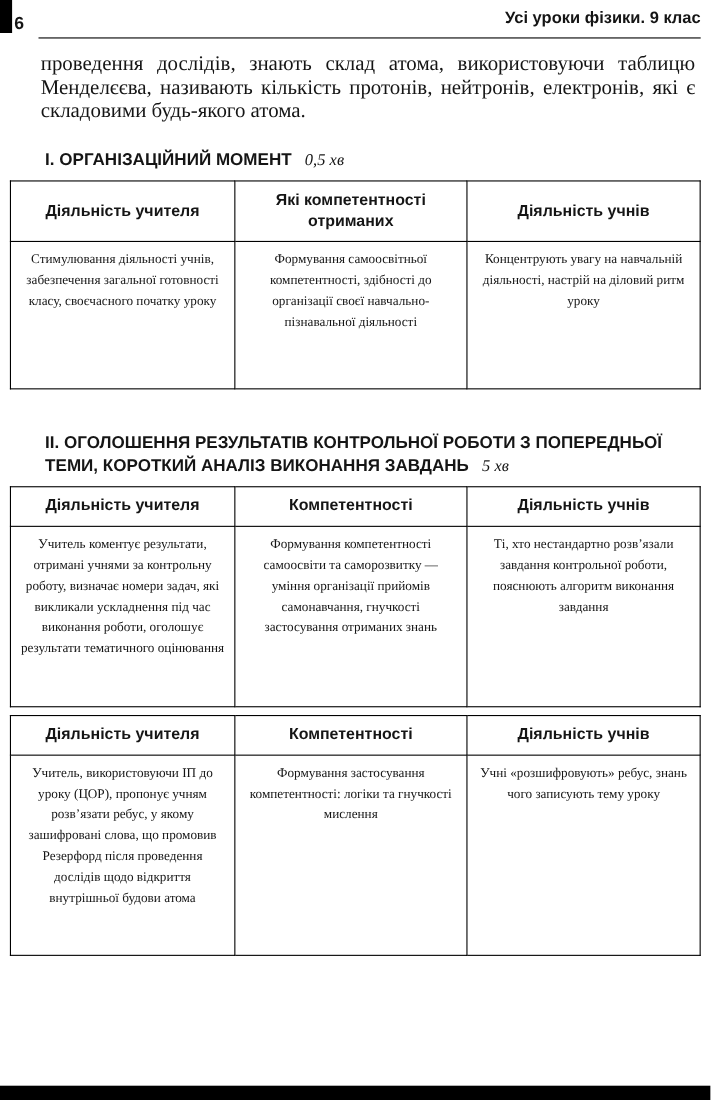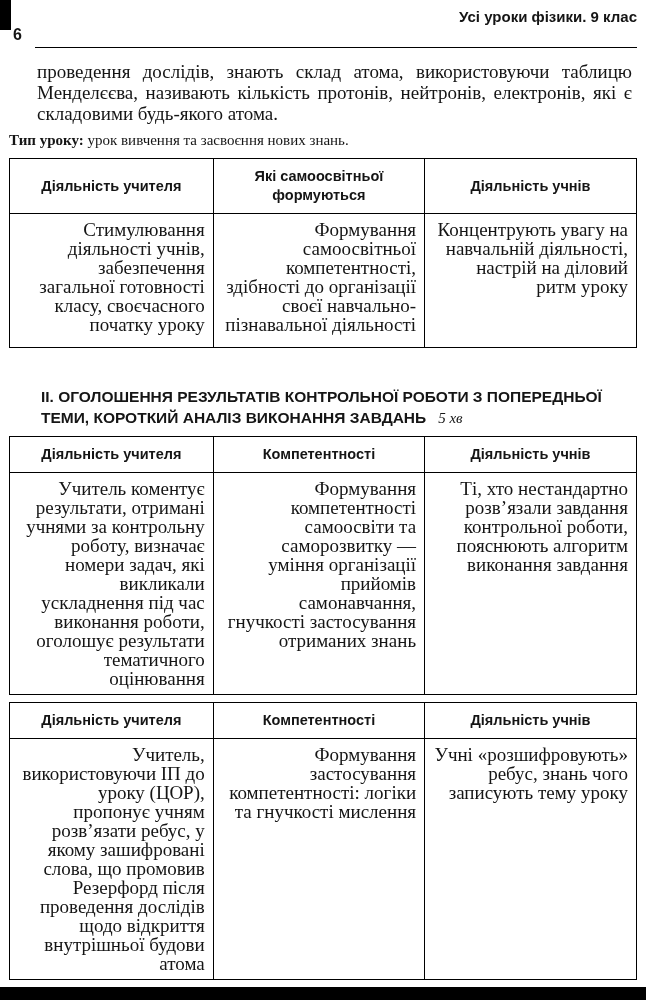--- a/index.html
+++ b/index.html
@@ -16,21 +16,21 @@
   .scan-mark-top { position:absolute; left:0; top:0; width:11px; height:30px; background:#000; }
   .scan-bar-bottom { position:absolute; left:0; bottom:0; width:100%; height:13px; background:#000; }
 
   
   .page-header { display:flex; align-items:flex-end; padding:8px 9px 0 13px; }
   .page-num {
     font-family:"Liberation Sans", sans-serif;
     font-weight:bold; font-size:16px;
     margin:0 13px 4px 0;
   }
-  .header-right { flex:1; border-bottom:1.5px solid #000; text-align:right; padding-bottom:21px; }
+  .header-right { flex:1; border-bottom:1.5px solid #000; text-align:right; padding-bottom:8px; }
   .running-title { font-family:"Liberation Sans", sans-serif; font-weight:bold; font-size:15px; }
 
   .content { padding:0 9px; }
 
   .intro-para {
     margin:13px 5px 0 28px;
     text-align:justify;
     font-size:19px; line-height:21px;
   }
   .type-para { margin:6px 5px 0 0; font-size:15px; line-height:21px; }
@@ -62,22 +62,22 @@
 
   table.lesson-table { width:100%; border-collapse:collapse; margin-top:7px; table-layout:fixed; }
   .lesson-table th, .lesson-table td { border:1px solid #000; }
   .lesson-table th {
     font-family:"Liberation Sans", sans-serif;
     font-size:14.5px; font-weight:bold;
     padding:8px 6px; text-align:center; vertical-align:middle;
     line-height:19px;
   }
   .lesson-table td {
-    font-size:19px; line-height:19px;
-    padding:6px 8px; vertical-align:top; text-align:right;
+    font-size:12px; line-height:19px;
+    padding:6px 8px; vertical-align:top; text-align:center;
   }
   .section-s2 .lesson-table th, .section-s3 .lesson-table th { height:35px; }
   .section-s1 .lesson-table td { height:134px; }
   .section-s2 .lesson-table td { height:164px;margin-top:16px; }
   .section-s3 .lesson-table td { height:182px;margin-top:48px; }
   col.c1 { width:32.5%; }
   col.c2 { width:33.7%; }
   col.c3 { width:33.8%; }
 </style>
 </head>
@@ -89,34 +89,34 @@
   <div class="page-num">6</div>
   <div class="header-right">
     <span class="running-title">Усі уроки фізики. 9 клас</span>
   </div>
 </div>
 
 <div class="content">
 
   <p class="intro-para">проведення дослідів, знають склад атома, використовуючи таблицю Менделєєва, називають кількість протонів, нейтронів, електронів, які є складовими будь-якого атома.</p>
 
-  <p class="type-para"><span class="type-label">Тип уроку:</span> <span>урок вивчення та засвоєння нових знань.</span></p>
 
 
   <div class="section section-s1">
+    <h2 class="section-heading"><span>І. ОРГАНІЗАЦІЙНИЙ МОМЕНТ</span><span class="duration">0,5 хв</span></h2>
     <table class="lesson-table">
       <colgroup>
           <col class="c1">
           <col class="c2">
           <col class="c3">
         </colgroup>
       <thead>
         <tr>
           <th>Діяльність учителя</th>
-          <th>Які самоосвітньої формуються</th>
+          <th>Які компетентності отриманих</th>
           <th>Діяльність учнів</th>
         </tr>
       </thead>
       <tbody>
         <tr>
           <td>Стимулювання діяльності учнів, забезпечення загальної готовності класу, своєчасного початку уроку</td>
           <td>Формування самоосвітньої компетентності, здібності до організації своєї навчально-пізнавальної діяльності</td>
           <td>Концентрують увагу на навчальній діяльності, настрій на діловий ритм уроку</td>
         </tr>
       </tbody>

